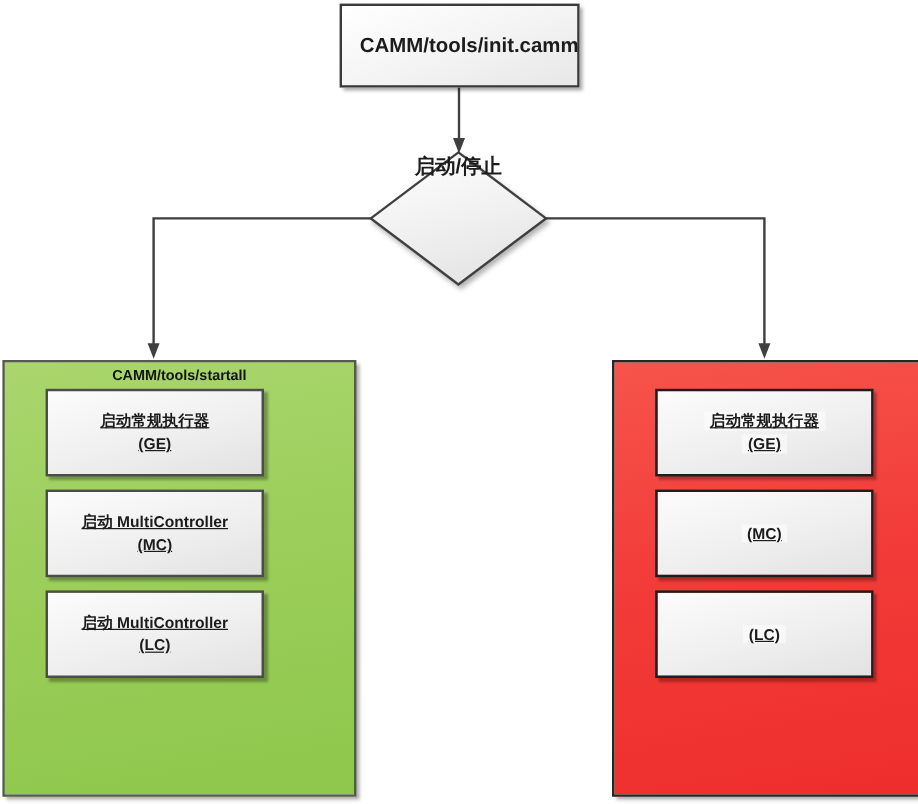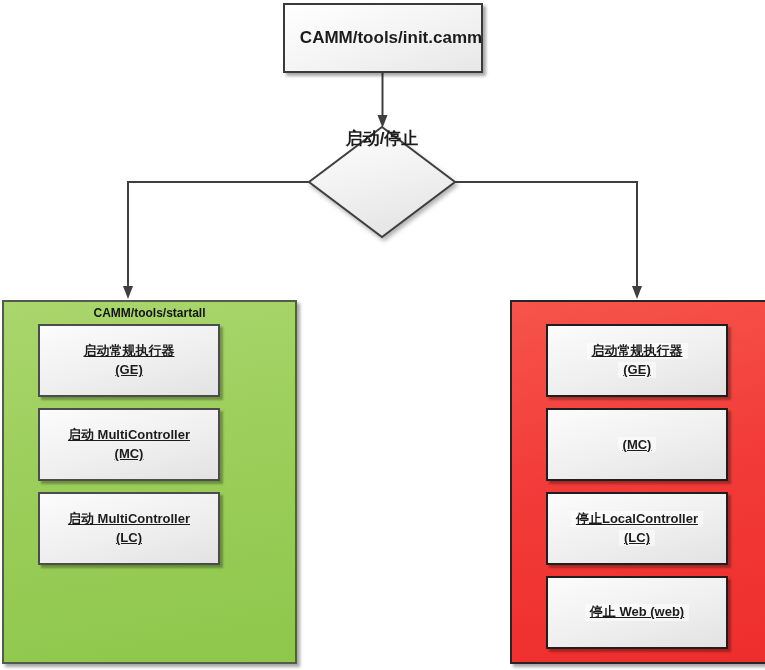--- a/index.html
+++ b/index.html
@@ -130,22 +130,17 @@
   <div class="container stop">
 
     <div class="step pos1">
       <span class="l1">启动常规执行器</span>
       <span class="l2">(GE)</span>
     </div>
     <div class="step pos2">
       <span class="l2">(MC)</span>
     </div>
     <div class="step pos3">
-      <span class="l1">停止LocalController</span>
       <span class="l2">(LC)</span>
-    </div>
-    <div class="step pos4">
-      <span class="l1">停止 Web (web)</span>
-
     </div>
   </div>
 
 </div>
 
 </body></html>

